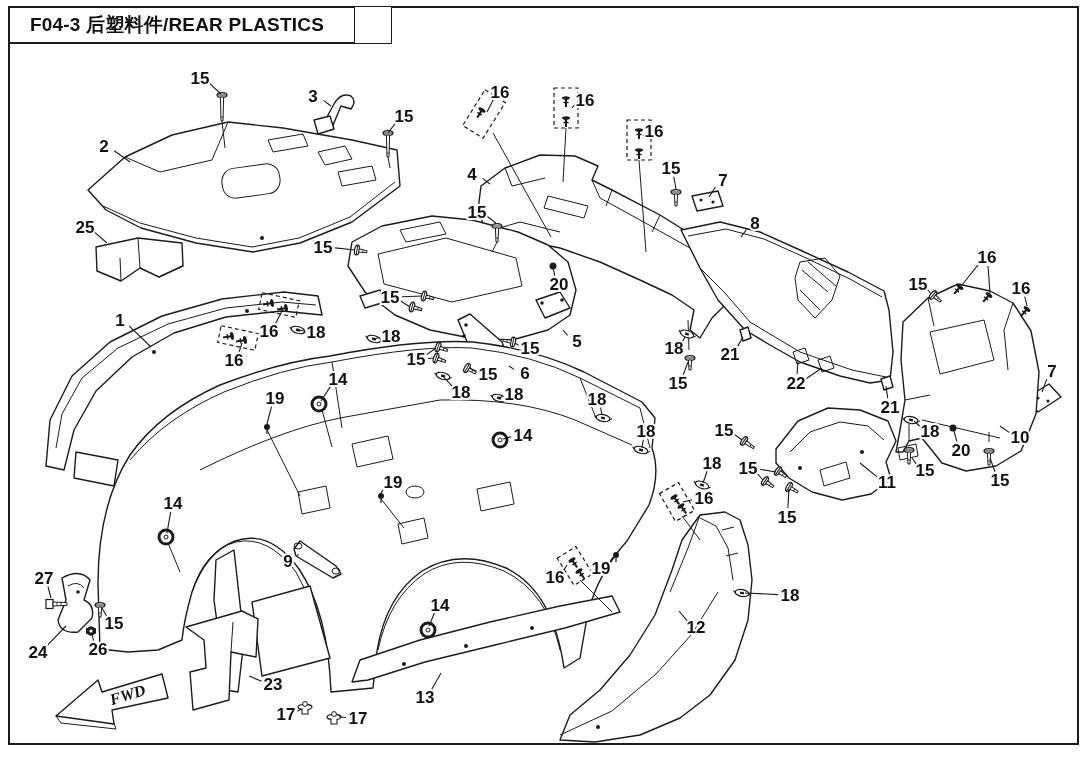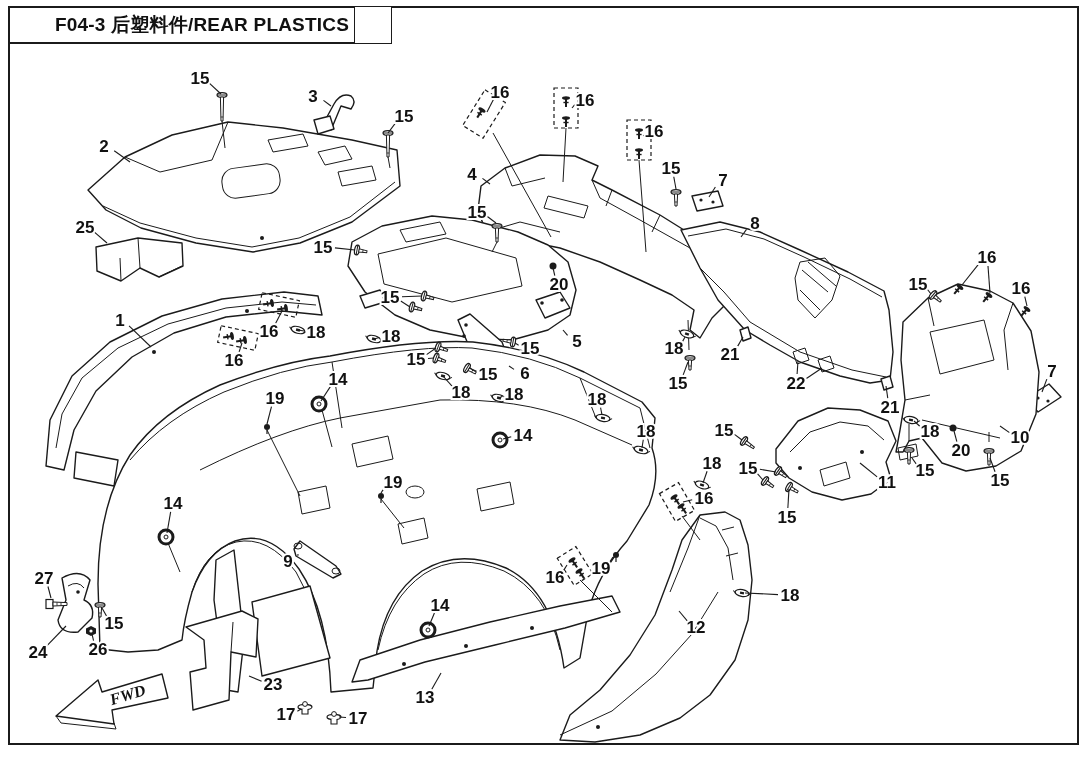--- a/index.html
+++ b/index.html
@@ -3,21 +3,21 @@
 <meta charset="utf-8">
 <style>
   html,body{margin:0;padding:0;background:#fff;}
   .page{position:relative;width:1090px;height:760px;background:#fff;overflow:hidden;
         font-family:"Liberation Sans",sans-serif;}
   .outer-border{position:absolute;left:8px;top:6px;width:1071px;height:739px;
         border:2px solid #1b1b1b;box-sizing:border-box;}
   .title-box{position:absolute;left:8px;top:6px;width:348px;height:38px;
         border:2px solid #1b1b1b;box-sizing:border-box;display:flex;align-items:center;
         padding-left:20px;background:#fff;}
-  .title-box span{font-size:19px;font-weight:bold;color:#111;letter-spacing:.2px;white-space:nowrap;margin-left:25px;}
+  .title-box span{font-size:19px;font-weight:bold;color:#111;letter-spacing:.2px;white-space:nowrap;}
   .title-ext{position:absolute;left:354px;top:6px;width:38px;height:38px;
         border:1.5px solid #1b1b1b;box-sizing:border-box;background:#fff;}
   svg.diagram{position:absolute;left:0;top:0;}
   .part{fill:#fff;stroke:#1b1b1b;stroke-width:1.4;stroke-linejoin:round;}
   .inner{fill:none;stroke:#1b1b1b;stroke-width:1;stroke-linejoin:round;}
   .hole{fill:#1b1b1b;stroke:none;}
   .callout-text{font-family:"Liberation Sans",sans-serif;font-weight:bold;font-size:17px;
         fill:#111;paint-order:stroke;stroke:#fff;stroke-width:4px;}
   .fwd-text{font-family:"Liberation Serif",serif;font-weight:bold;font-style:italic;
         font-size:16px;fill:#111;}

